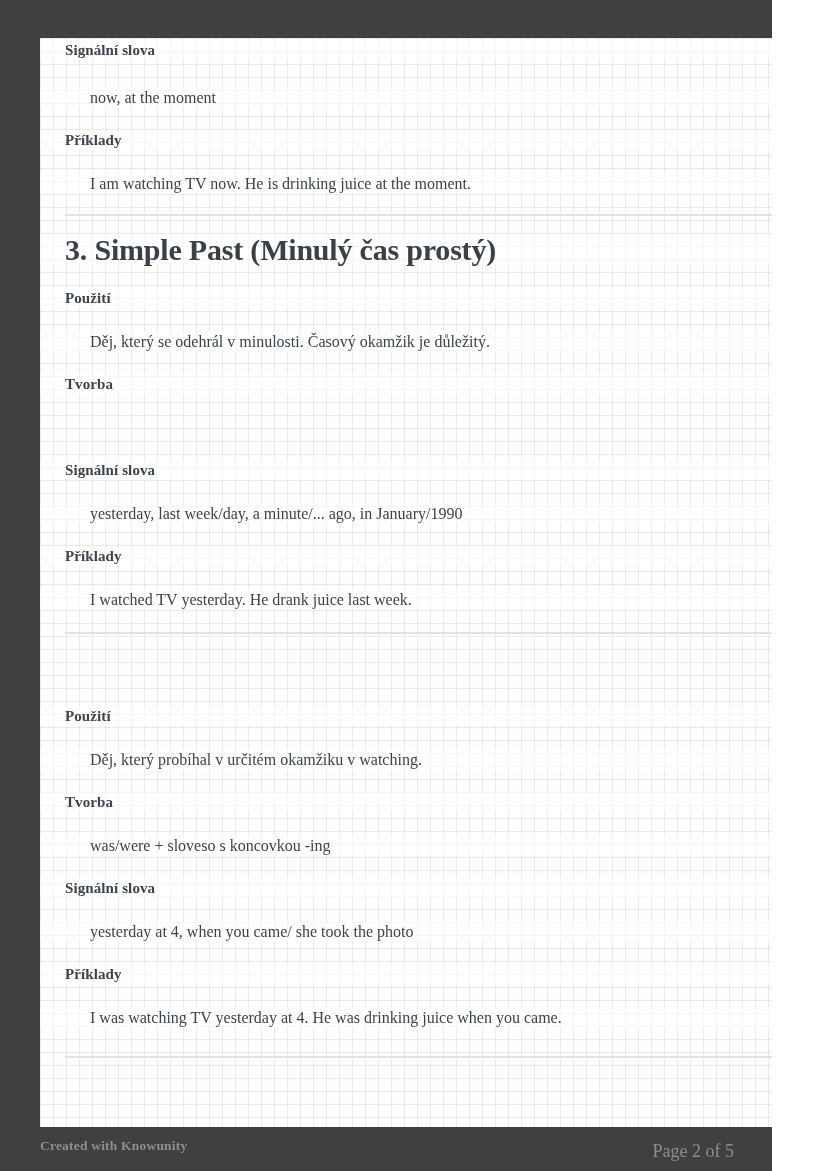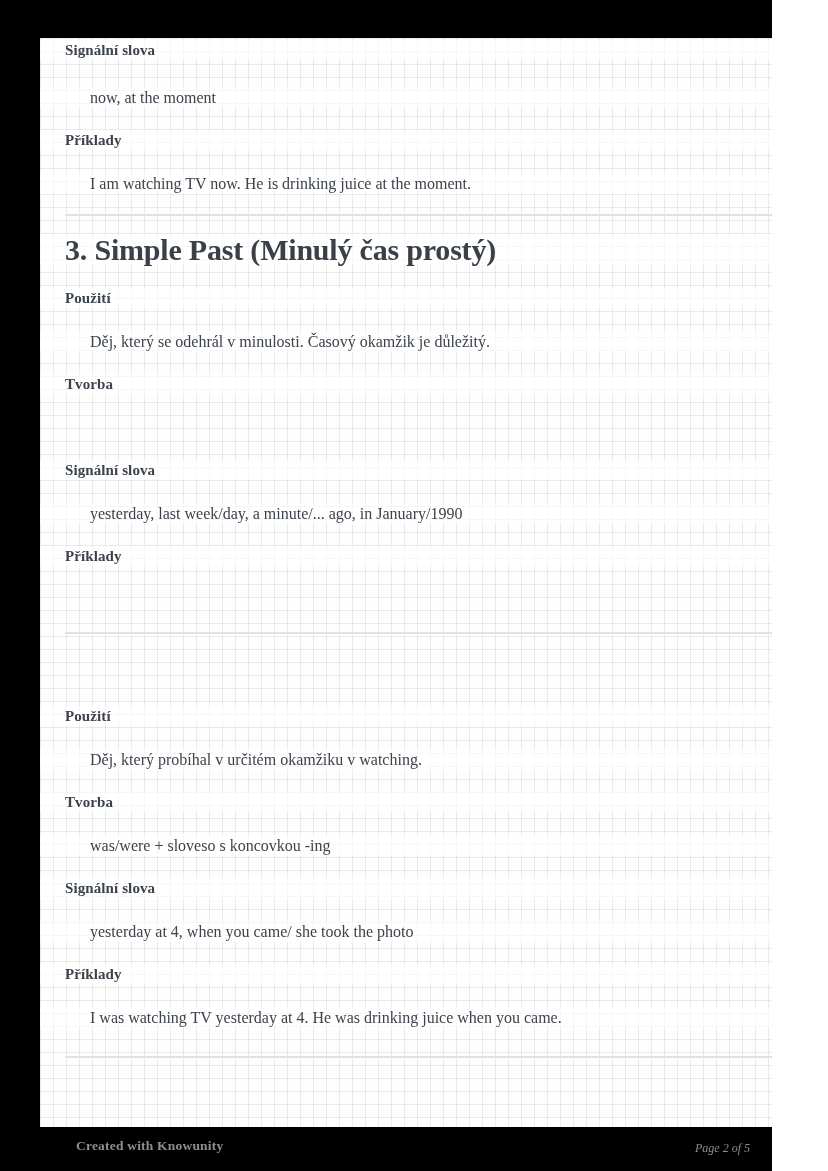--- a/index.html
+++ b/index.html
@@ -4,21 +4,21 @@
 <style>
   html, body {
     margin: 0;
     padding: 0;
     background: #ffffff;
   }
   .sheet {
     position: relative;
     width: 772px;
     height: 1171px;
-    background: #000000;
+    background: #404040;
     overflow: hidden;
     font-family: "Liberation Serif", serif;
     color: #3d434b;
   }
   .grid-area {
     position: absolute;
     left: 40px;
     top: 38px;
     width: 748px;
     height: 1089px;
@@ -62,29 +62,27 @@
     border-top: 2px solid #e3e1e1;
   }
   .footer-credit {
     position: absolute;
     left: 40px;
     top: 1138px;
     font-size: 13.5px;
     font-weight: bold;
     color: #8e8e8e;
     letter-spacing: 0.2px;
-    margin-left: 36px;
   }
   .page-indicator {
     position: absolute;
-    right: 22px;
+    right: 38px;
     top: 1141px;
-    font-size: 12px;
+    font-size: 18px;
     color: #8e8e8e;
-    font-style: italic;
   }
 </style>
 </head>
 <body>
 
 <div class="sheet">
   <div class="grid-area">
 
     <div class="row lbl" style="top:2px">Signální slova</div>
     <div class="row val" style="top:49px">now, at the moment</div>
@@ -94,20 +92,21 @@
     <div class="divider" style="top:176px"></div>
 
     <div class="row heading" style="top:196px">3. Simple Past (Minulý čas prostý)</div>
 
     <div class="row lbl" style="top:250px">Použití</div>
     <div class="row val" style="top:293px">Děj, který se odehrál v minulosti. Časový okamžik je důležitý.</div>
     <div class="row lbl" style="top:336px">Tvorba</div>
     <div class="row lbl" style="top:422px">Signální slova</div>
     <div class="row val" style="top:465px">yesterday, last week/day, a minute/... ago, in January/1990</div>
     <div class="row lbl" style="top:508px">Příklady</div>
+    <div class="row val" style="top:551px">I watched TV yesterday. He drank juice last week.</div>
 
     <div class="divider" style="top:594px"></div>
 
 
     <div class="row lbl" style="top:668px">Použití</div>
     <div class="row val" style="top:711px">Děj, který probíhal v určitém okamžiku v watching.</div>
     <div class="row lbl" style="top:754px">Tvorba</div>
     <div class="row val" style="top:797px">was/were + sloveso s koncovkou -ing</div>
     <div class="row lbl" style="top:840px">Signální slova</div>
     <div class="row val" style="top:883px">yesterday at 4, when you came/ she took the photo</div>

